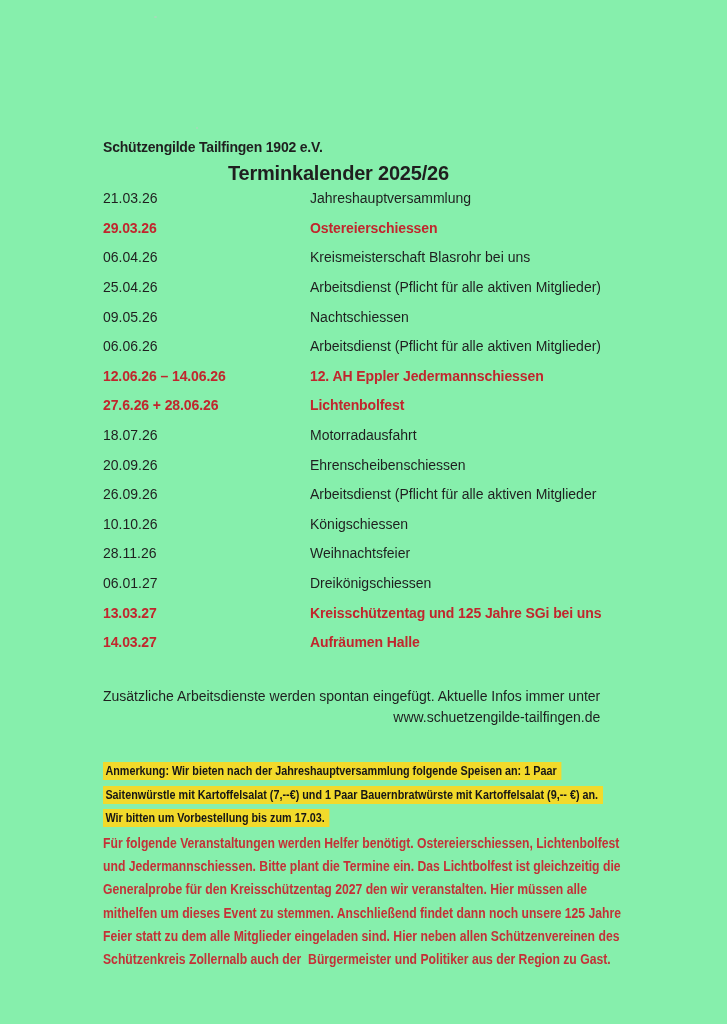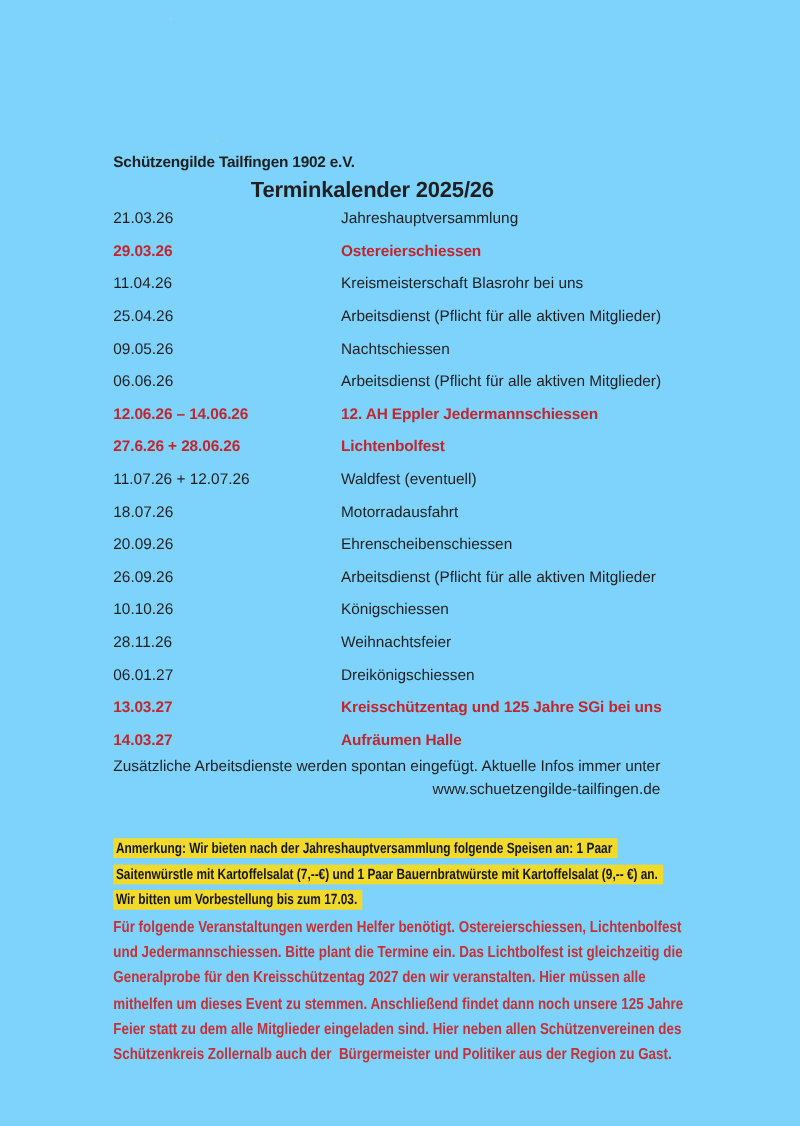--- a/index.html
+++ b/index.html
@@ -1,20 +1,20 @@
 <!DOCTYPE html>
 <html style="--table-red: #c1262d; --paragraph-red: #c43137; --highlight-yellow: #f2da2b; --text-black: #1f1f1f;"><head>
 <meta charset="utf-8">
 <style>
   html,body{margin:0;padding:0;background:#e9e9e9;}
   .page{
     position:relative;
     width:727px;height:1024px;
     margin:0 auto;
-    background:#7dd3fc;
+    background:#86efac;
     font-family:"Liberation Sans",sans-serif;
     color:var(--text-black,#1f1f1f);
     overflow:hidden;
   }
   .org-title{
     position:absolute;left:103px;top:139px;
     font-size:14px;font-weight:bold;letter-spacing:-0.2px;
     white-space:pre;
   }
   .cal-title{
@@ -78,21 +78,21 @@
   <div class="event-table">
       <div class="event-row">
         <span class="event-date">21.03.26</span>
         <span class="event-label">Jahreshauptversammlung</span>
       </div>
       <div class="event-row red">
         <span class="event-date">29.03.26</span>
         <span class="event-label">Ostereierschiessen</span>
       </div>
       <div class="event-row">
-        <span class="event-date">11.04.26</span>
+        <span class="event-date">06.04.26</span>
         <span class="event-label">Kreismeisterschaft Blasrohr bei uns</span>
       </div>
       <div class="event-row">
         <span class="event-date">25.04.26</span>
         <span class="event-label">Arbeitsdienst (Pflicht für alle aktiven Mitglieder)</span>
       </div>
       <div class="event-row">
         <span class="event-date">09.05.26</span>
         <span class="event-label">Nachtschiessen</span>
       </div>
@@ -100,24 +100,20 @@
         <span class="event-date">06.06.26</span>
         <span class="event-label">Arbeitsdienst (Pflicht für alle aktiven Mitglieder)</span>
       </div>
       <div class="event-row red">
         <span class="event-date">12.06.26 – 14.06.26</span>
         <span class="event-label">12. AH Eppler Jedermannschiessen</span>
       </div>
       <div class="event-row red">
         <span class="event-date">27.6.26 + 28.06.26</span>
         <span class="event-label">Lichtenbolfest</span>
-      </div>
-      <div class="event-row">
-        <span class="event-date">11.07.26 + 12.07.26</span>
-        <span class="event-label">Waldfest (eventuell)</span>
       </div>
       <div class="event-row">
         <span class="event-date">18.07.26</span>
         <span class="event-label">Motorradausfahrt</span>
       </div>
       <div class="event-row">
         <span class="event-date">20.09.26</span>
         <span class="event-label">Ehrenscheibenschiessen</span>
       </div>
       <div class="event-row">

